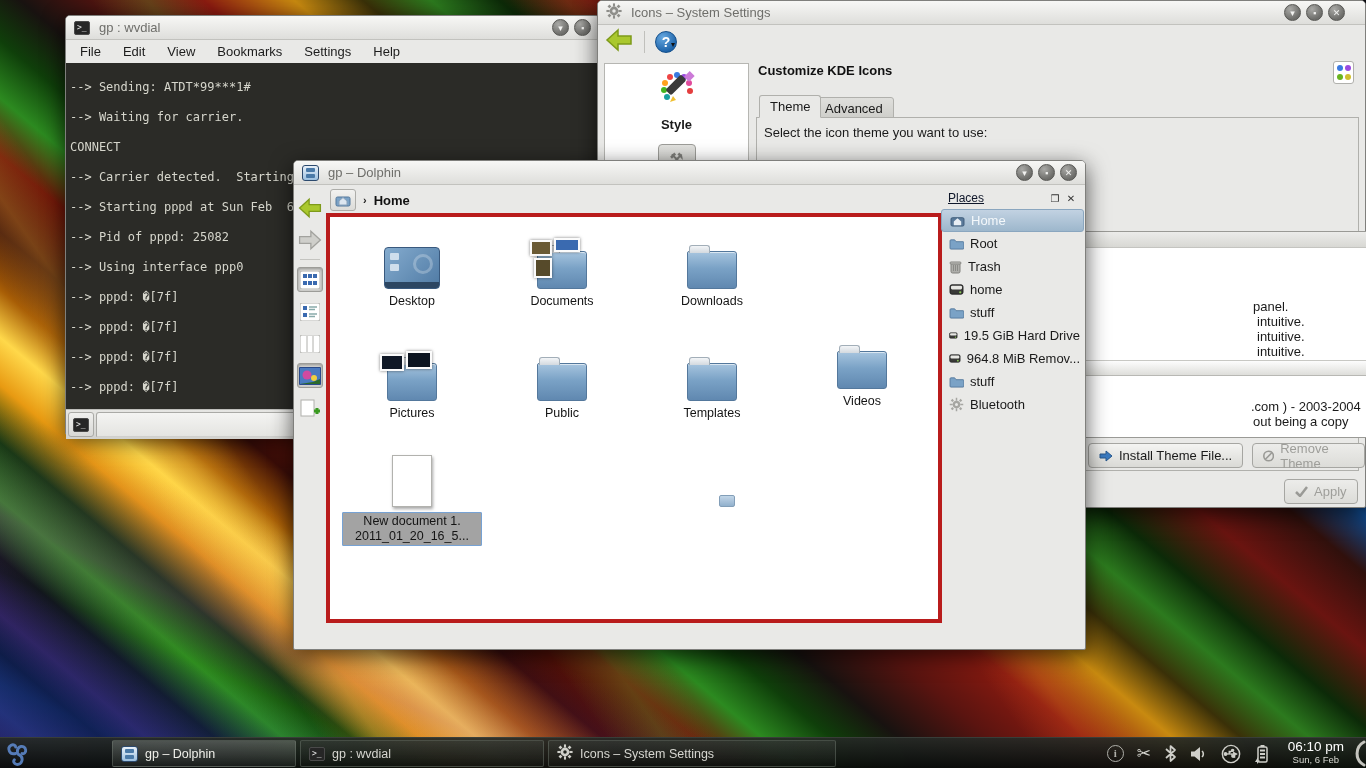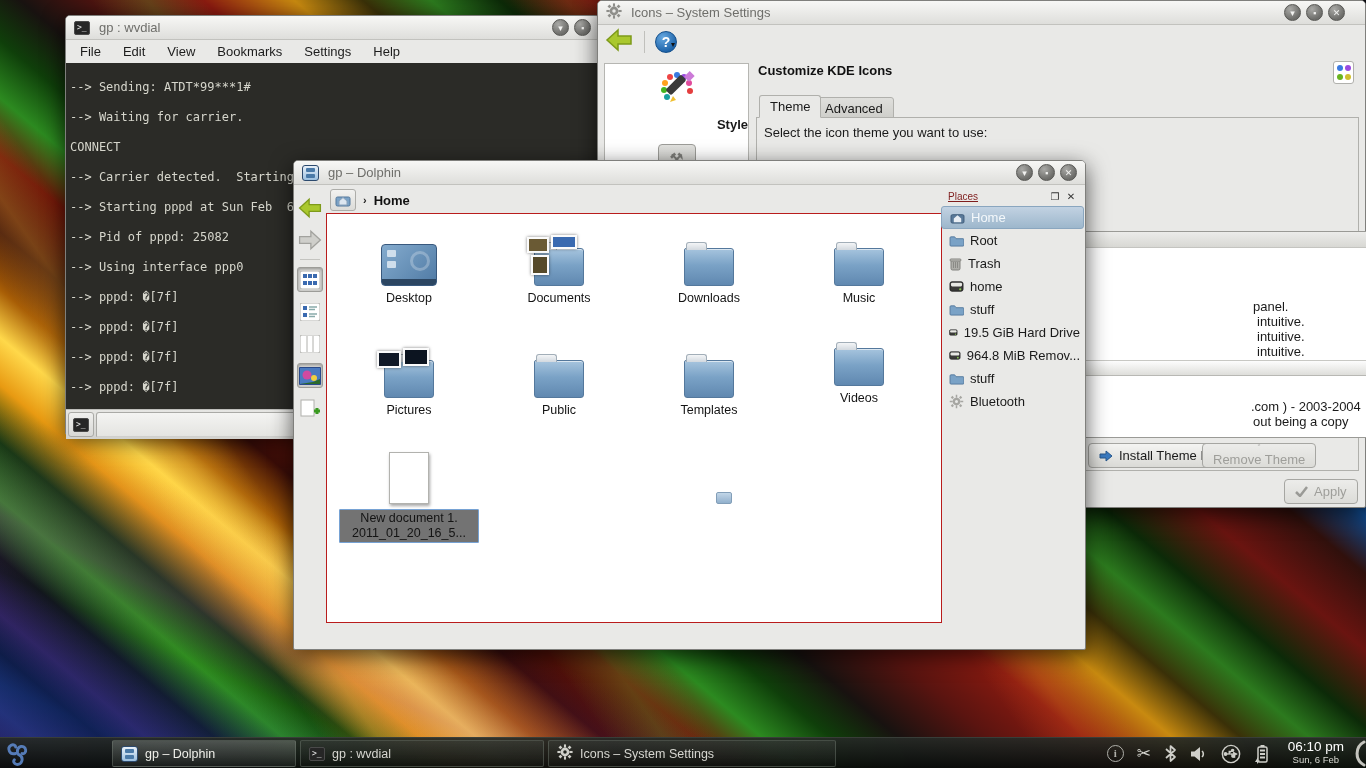--- a/index.html
+++ b/index.html
@@ -60,21 +60,21 @@
   
   .ss-toolbar { height:34px; display:flex; align-items:center; gap:10px; padding:0 6px; }
   .tool-sep { width:1px; height:22px; background:#c0c0bc; }
   .help-ic { width:22px; height:22px; border-radius:50%; color:#fff; font-weight:bold; font-size:14px;
     text-align:center; line-height:21px;
     background:radial-gradient(circle at 35% 28%, #66a8e0, #1c62a8 75%); border:1px solid #14508c; }
   .caret { font-size:8px; color:#111; align-self:flex-end; margin:0 0 4px -6px; }
   .ss-sidebar { position:absolute; left:6px; top:62px; width:145px; bottom:4px;
     background:#fff; border:1px solid #b6b6b2; }
   .ss-cat { text-align:center; padding-top:6px; }
-  .ss-cat .lbl { font-size:13px; font-weight:bold; color:#1a1a1a; margin-top:3px;text-align:right; }
+  .ss-cat .lbl { font-size:13px; font-weight:bold; color:#1a1a1a; margin-top:3px; }
   .hw-ic { margin:12px auto 0; width:38px; height:30px; border:1px solid #9c9c98; border-radius:4px;
     background:linear-gradient(#e2e2df,#c6c6c2); display:flex; align-items:center; justify-content:center;
     color:#7c7c78; font-size:15px; font-weight:bold; }
   .ss-head { position:absolute; left:160px; top:62px; font-size:13px; font-weight:bold; color:#111; }
   .overview-ic { position:absolute; right:11px; top:60px; width:21px; height:23px; background:#fff;
     border:1px solid #b0b0ac; border-radius:3px; display:grid; grid-template-columns:1fr 1fr; padding:3px; gap:2px; }
   .dotc { width:6px; height:6px; border-radius:50%; }
   .tab { position:absolute; top:94px; height:23px; padding:0 10px; font-size:13px; line-height:22px;
     border:1px solid #b0b0ac; border-radius:3px 3px 0 0; color:#1a1a1a; }
   .tab.active { background:#E9E9E7; border-bottom-color:#E9E9E7; z-index:2; }
@@ -99,24 +99,24 @@
   .crumb-home-btn { width:26px; height:22px; border:1px solid #adada9; border-radius:3px;
     background:linear-gradient(#f2f2f0,#dcdcd9); display:flex; align-items:center; justify-content:center; }
   .crumb-sep { font-size:11px; font-weight:bold; color:#222; }
   .crumb { font-size:13px; font-weight:bold; color:#111; }
   .d-toolcol { position:absolute; left:0; top:26px; width:32px; bottom:1px; display:flex;
     flex-direction:column; align-items:center; gap:7px; padding-top:8px; }
   .toolbtn { width:26px; height:25px; display:flex; align-items:center; justify-content:center; border-radius:3px; }
   .toolbtn.pressed { border:1px solid #9c9c98; background:#d4d4d1; box-shadow:inset 0 1px 3px rgba(0,0,0,.3); }
   .tcol-sep { width:20px; height:1px; background:#c4c4c0; }
   .d-view { position:absolute; left:32px; top:52px; width:616px; bottom:26px;
-    background:#fff; border:1px solid #b91c1c; overflow:hidden; }
+    background:#fff; border:4px solid #b91c1c; overflow:hidden; }
   .places { position:absolute; right:1px; top:26px; width:143px; bottom:26px; padding-top:2px; }
   .places-head { display:flex; align-items:center; padding:2px 6px 4px 7px; }
-  .places-title { font-size:10px; color:#7f1d1d; text-decoration:underline; }
+  .places-title { font-size:12px; color:#0f172a; text-decoration:underline; }
   .p-hbtn { margin-left:auto; font-size:10px; color:#333; width:14px; text-align:center; }
   .p-hbtn + .p-hbtn { margin-left:2px; }
   .place-row { height:23px; display:flex; align-items:center; gap:6px; padding:0 4px 0 8px;
     font-size:13px; color:#1a1a1a; white-space:nowrap; overflow:hidden; }
   .place-row.sel { background:linear-gradient(#c2d2e2,#9db7cc); border:1px solid #8aa6bf;
     border-radius:3px; color:#f4f8fb; }
   .d-status { position:absolute; left:1px; right:1px; bottom:1px; height:25px; display:flex;
     align-items:center; font-size:13px; color:#2c2c2a; padding:0 10px 0 34px; }
 
   .cell { position:absolute; width:150px; text-align:center; }
@@ -131,21 +131,21 @@
   .thumb { position:absolute; border:2px solid #fbfbfb; box-shadow:0 0 3px rgba(0,0,0,.5); }
   .desktop-ic { position:relative; width:56px; height:42px; border-radius:4px; border:1px solid #39597e;
     background:linear-gradient(135deg,#84abce,#4f7aa4); overflow:hidden; }
   .desktop-ic .bar { position:absolute; left:0; right:0; bottom:0; height:6px; background:#2c4662; }
   .desktop-ic .sq { position:absolute; width:9px; height:7px; background:#cfdeec; border-radius:1px; }
   .desktop-ic .swirl { position:absolute; right:6px; top:6px; width:20px; height:20px; border-radius:50%;
     border:3px solid rgba(255,255,255,.25); }
   .page-ic { background:#fff; border:1px solid #b2b2ae; box-shadow:1px 2px 3px rgba(0,0,0,.35); }
   .ppp-ic { width:46px; height:56px; padding:2px 1px; overflow:hidden; text-align:left; }
   .ppp-ic div { font-size:6px; line-height:7px; color:#3a3a3a; font-family:"DejaVu Sans",sans-serif; text-align:center; }
-  .sel-label { display:inline-block; border:1px solid #76a2d4; border-radius:1px; background:#737373;
+  .sel-label { display:inline-block; border:1px solid #76a2d4; border-radius:1px; background:#a3a3a3;
     padding:1px 12px; line-height:15px; }
   .artifact { position:absolute; width:16px; height:12px; border-radius:2px;
     background:linear-gradient(#b8cfe4,#7fa3c4); border:1px solid #6d8eac; opacity:.85; }
   .zoombar { margin-left:auto; display:flex; align-items:center; gap:7px; }
   .mag { position:relative; width:13px; height:13px; border:2px solid #3a74aa; border-radius:50%;
     color:#3a74aa; font-size:10px; line-height:9px; text-align:center; font-weight:bold; }
   .mag::after { content:""; position:absolute; width:6px; height:2px; background:#3a74aa;
     bottom:-2px; right:-5px; transform:rotate(40deg); }
   .slider-track { width:95px; height:4px; background:#b4b4b0; border-radius:2px; position:relative; }
   .slider-knob { position:absolute; top:-5px; width:14px; height:14px; border-radius:50%;
@@ -307,21 +307,21 @@
     <div class="frag" style="left:487px; top:167px;">.com ) - 2003-2004</div>
     <div class="frag" style="left:489px; top:182px;">out being a copy</div>
   </div>
 
   <div class="btn" style="left:490px; top:442px;">
     <svg width="14" height="12" viewBox="0 0 14 12">
         <path d="M1 4 h6 V1 l6 5 -6 5 V8 H1 Z" fill="#3a7ac0" stroke="#28588c"></path>
       </svg>
     <span>Install Theme File...</span>
   </div>
-  <div class="btn disabled" style="left:604px; top:442px;flex-direction:column;">
+  <div class="btn disabled" style="left:654px; top:442px;">
     <svg width="14" height="14" viewBox="0 0 14 14">
         <circle cx="7" cy="7" r="6" fill="none" stroke="#9a9a96" stroke-width="2"></circle>
         <line x1="3" y1="11" x2="11" y2="3" stroke="#9a9a96" stroke-width="2"></line>
       </svg>
     <span>Remove Theme</span>
   </div>
   <div class="btn disabled" style="left:686px; top:478px;">
     <svg width="13" height="11" viewBox="0 0 13 11">
         <path d="M1 6 L5 10 L12 1" fill="none" stroke="#9a9a96" stroke-width="2.5"></path>
       </svg>
@@ -439,26 +439,20 @@
         <span class="thumb" style="left:-4px; top:6px; width:18px; height:20px; background:#564a2a;"></span>
       </div>
         </div>
       <div class="clabel">Documents</div>
     </div>
     <div class="cell" style="left:307px; top:8px;">
       <div class="cicon">
           <div class="folder"></div>
         </div>
       <div class="clabel">Downloads</div>
-    </div>
-    <div class="cell" style="left:457px; top:8px;">
-      <div class="cicon">
-          <div class="folder"></div>
-        </div>
-      <div class="clabel">Music</div>
     </div>
 
     <div class="cell" style="left:7px; top:120px;">
       <div class="cicon">
           <div class="folder">
         <span class="thumb" style="left:-8px; top:-10px; width:24px; height:17px; background:#101826;"></span>
         <span class="thumb" style="left:18px; top:-13px; width:26px; height:18px; background:#0c1420;"></span>
       </div>
         </div>
       <div class="clabel">Pictures</div>

